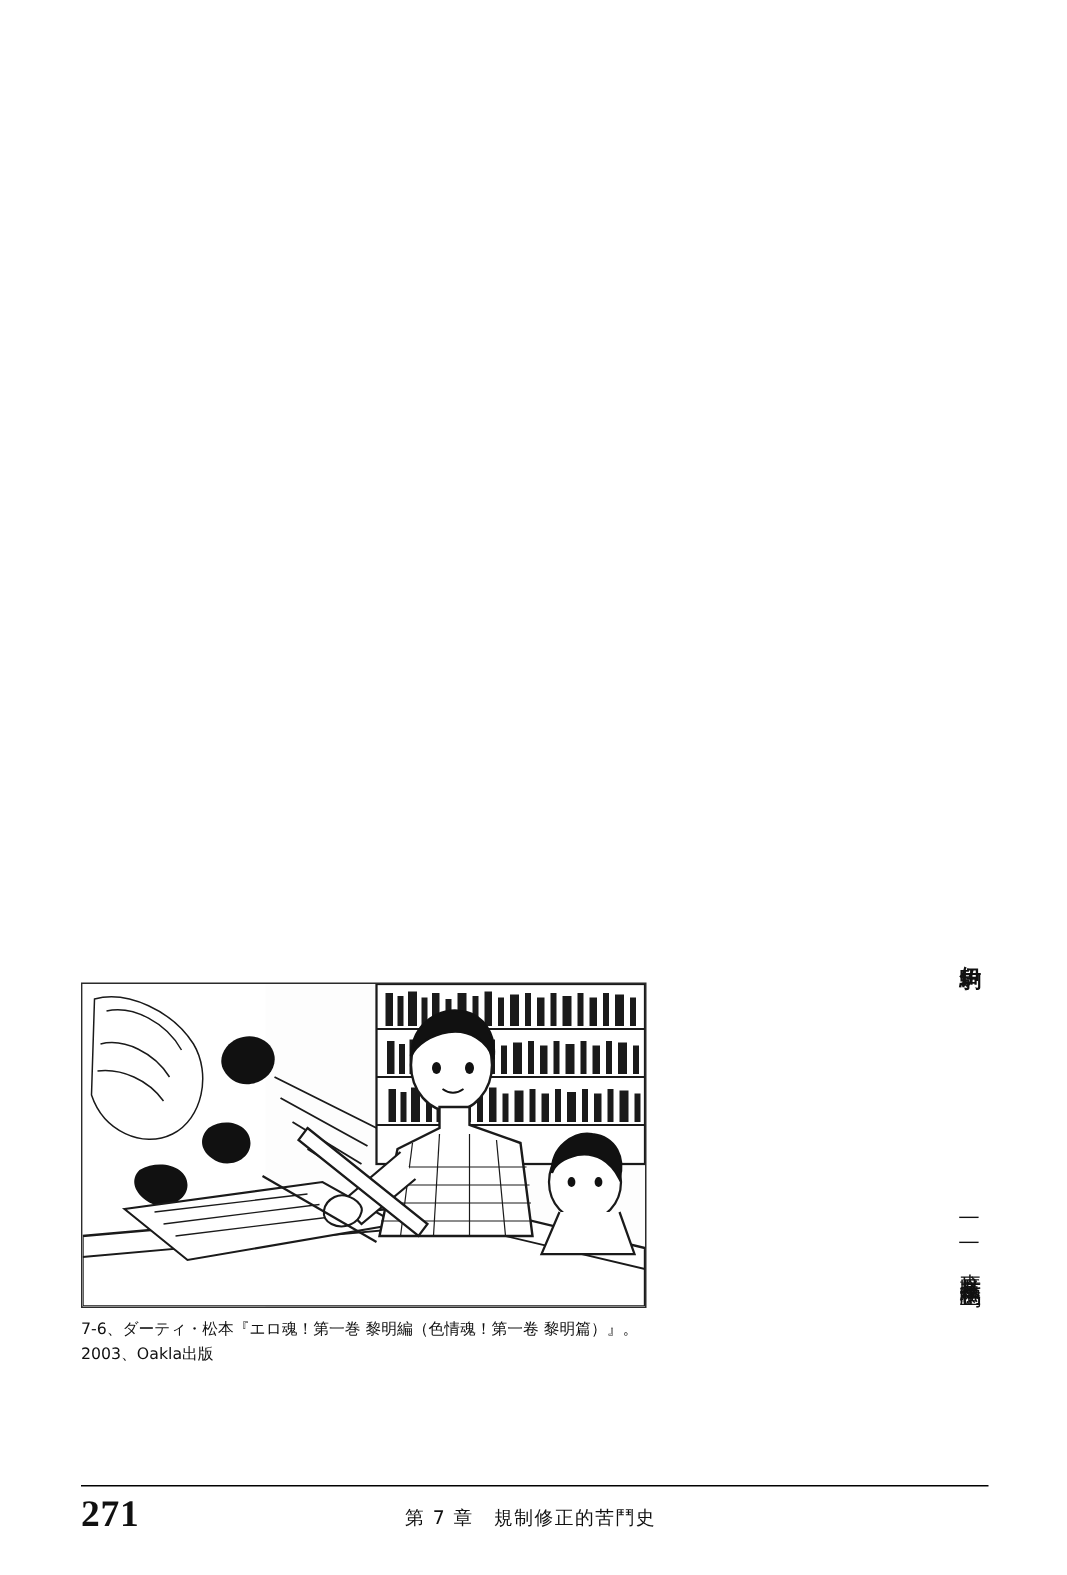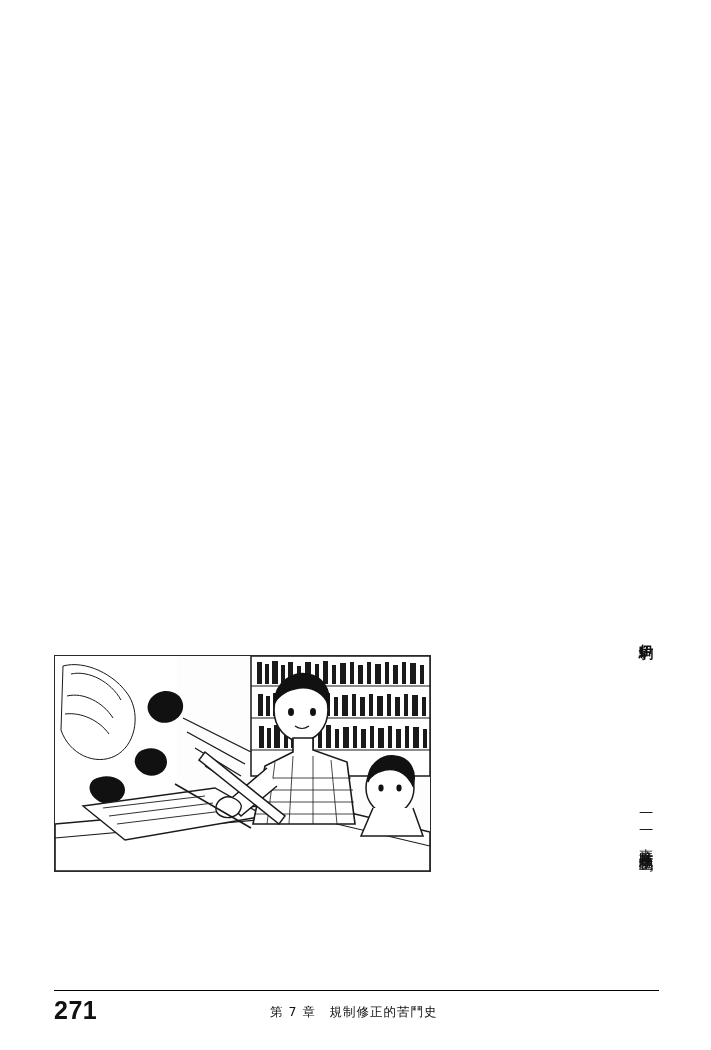--- a/index.html
+++ b/index.html
@@ -94,21 +94,21 @@
     width: 605px;
     height: 1px;
     background: #000;
   }
   .folio {
     position: absolute;
     left: 54px;
     top: 996px;
     font-size: 25px;
     font-weight: bold;
-    font-family: Liberation Sans, sans-serif;
+    font-family: Liberation Serif, serif;
     letter-spacing: 0.5px;
   }
   .running-head {
     position: absolute;
     left: 258px;
     top: 1004px;
     font-size: 12.5px;
     font-family: "DejaVu Sans", "Liberation Sans", sans-serif;
     letter-spacing: 1px;
     margin-left: 12px;
@@ -281,17 +281,21 @@
         <path d="M150 110 L 182 130"></path>
       </g>
 
       <g stroke="#1a1a1a" stroke-width="1.5" fill="#fff">
         <path d="M150 96 L 230 160 L 224 168 L 144 104 Z"></path>
         <path d="M120 128 L 196 172"></path>
       </g>
     </svg>
   </div>
 
+  <div class="caption">
+    <span>7-6、ダーティ・松本『エロ魂！第一巻 黎明編（色情魂！第一卷 黎明篇）』。</span>
+    <span class="line2">2003、Oakla出版</span>
+  </div>
 
   <div class="footer-rule"></div>
   <div class="folio">271</div>
   <div class="running-head">第 7 章　規制修正的苦鬥史</div>
 </div>
 
 </body></html>

